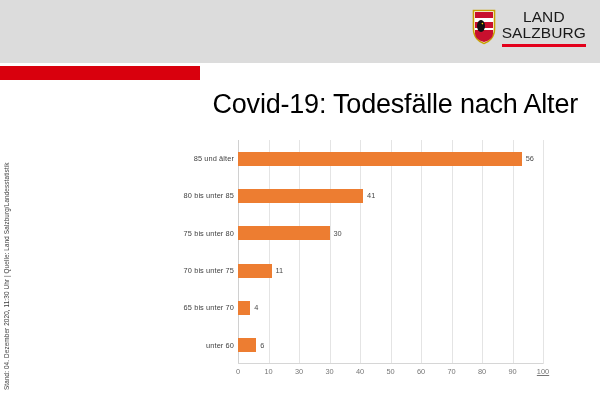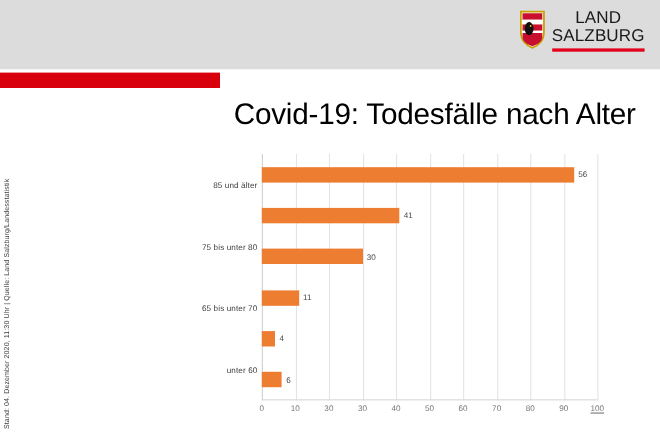--- a/index.html
+++ b/index.html
@@ -209,21 +209,23 @@
 <div id="red-accent"></div>
 
 <div id="source-note">Stand: 04. Dezember 2020, 11:30 Uhr | Quelle: Land Salzburg/Landesstatistik</div>
 
 <div id="chart-title">Covid-19: Todesfälle nach Alter</div>
 
 <div id="chart">
 
   <div id="cat-axis">
       <div class="cat-label">85 und älter</div>
+      <div class="cat-label">80 bis unter 85</div>
       <div class="cat-label">75 bis unter 80</div>
+      <div class="cat-label">70 bis unter 75</div>
       <div class="cat-label">65 bis unter 70</div>
       <div class="cat-label">unter 60</div>
     </div>
 
   <div id="plot">
     <div id="gridlines">
         <div class="gridline axis0" style="left: 0%;"></div>
         <div class="gridline" style="left: 10%;"></div>
         <div class="gridline" style="left: 20%;"></div>
         <div class="gridline" style="left: 30%;"></div>

